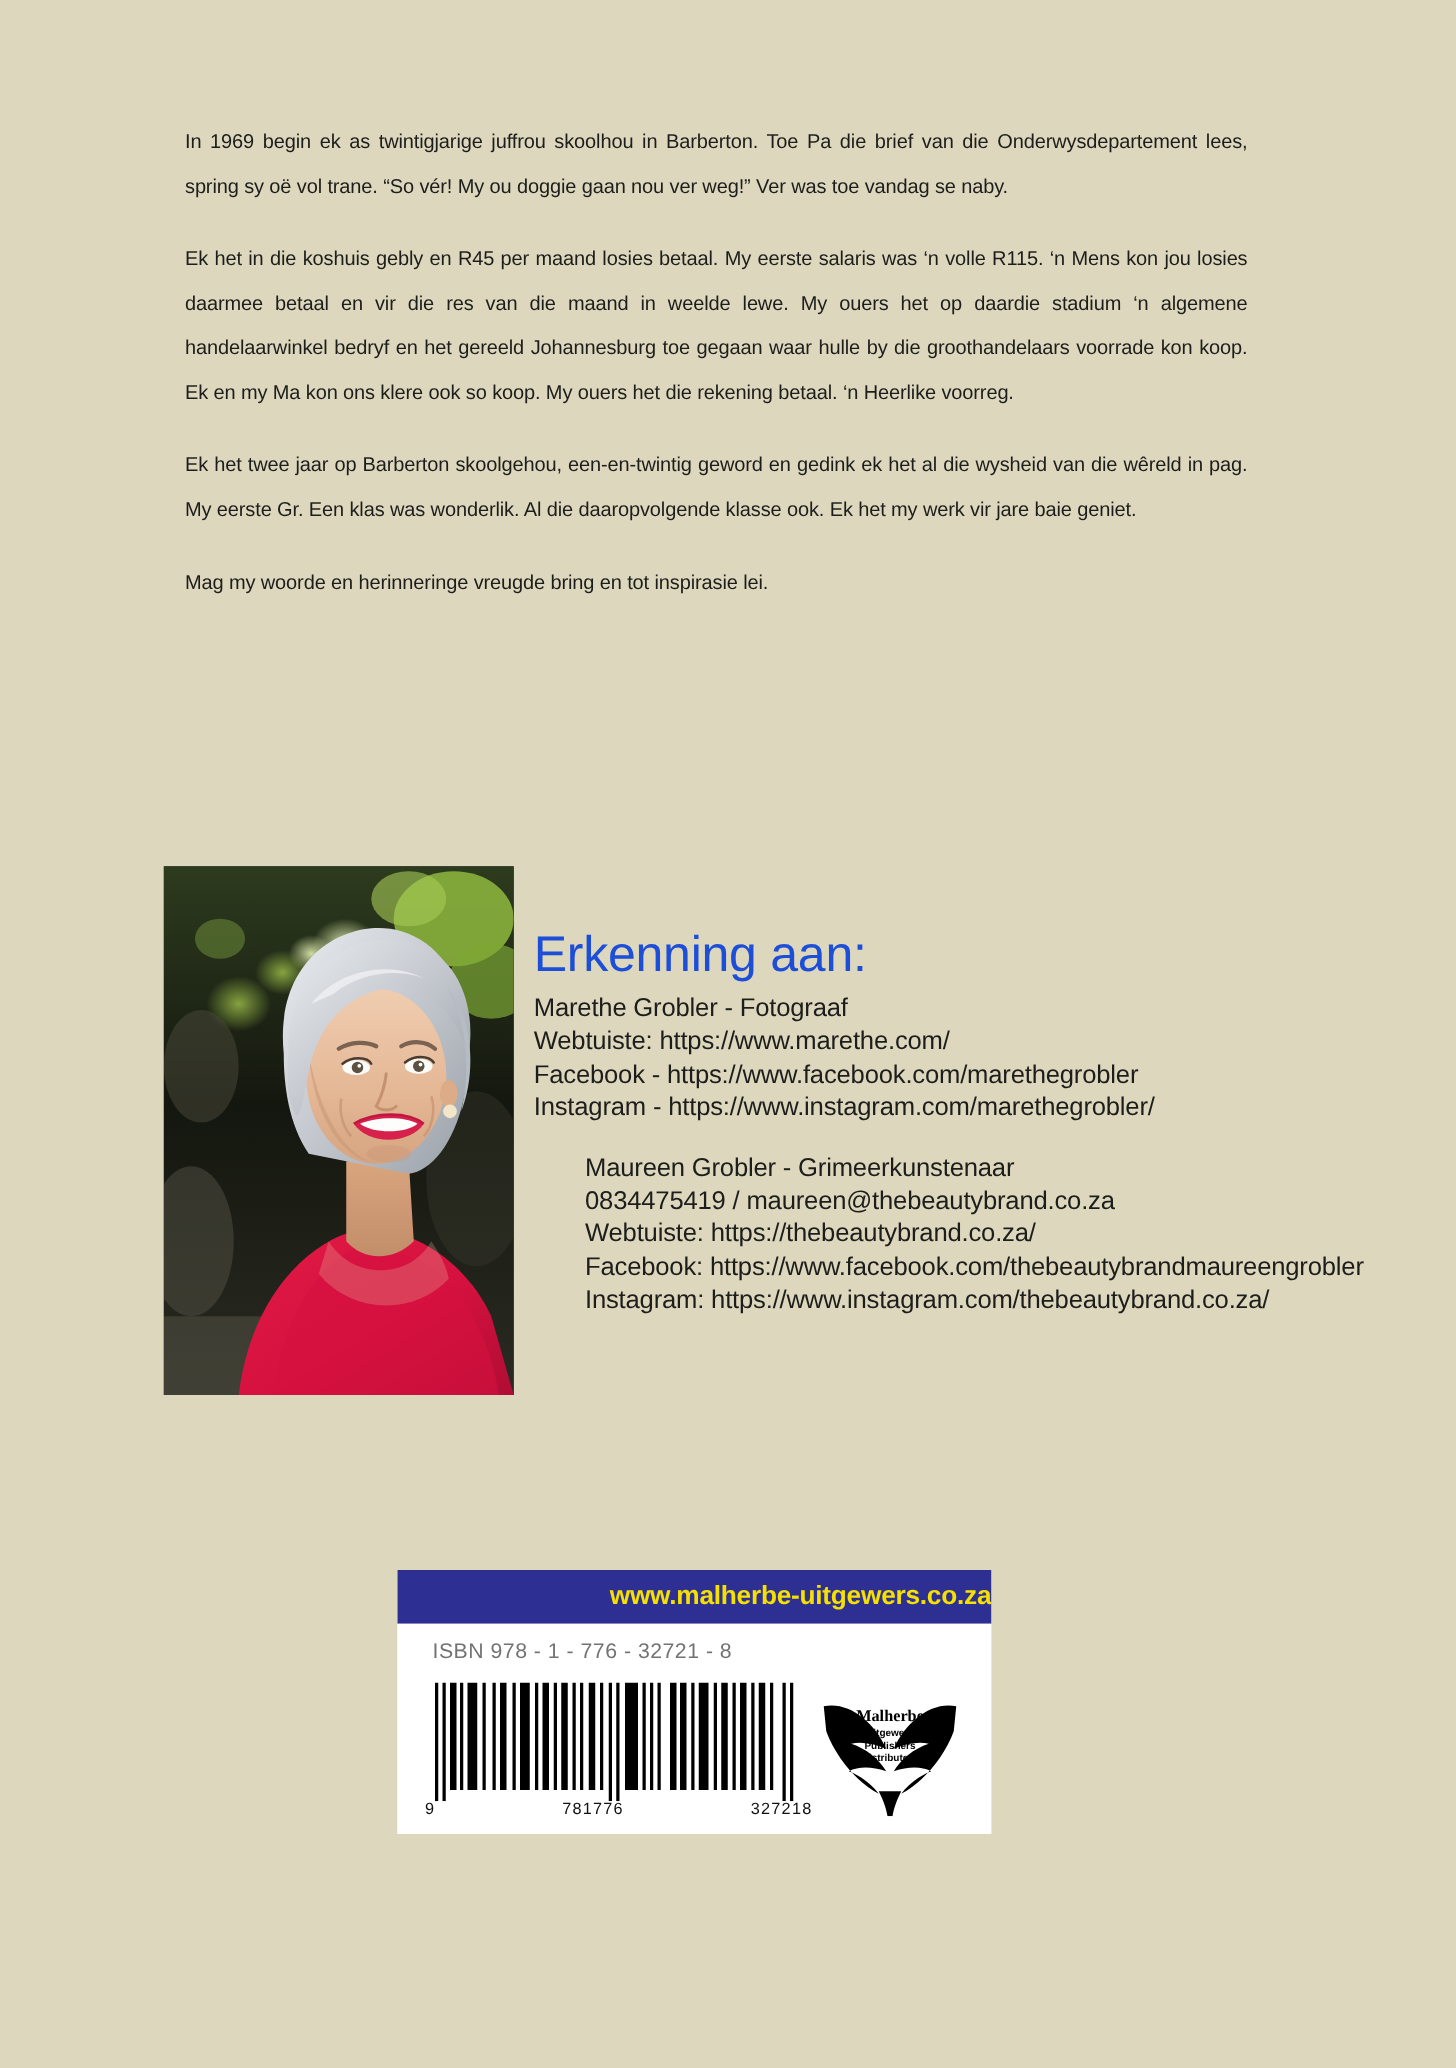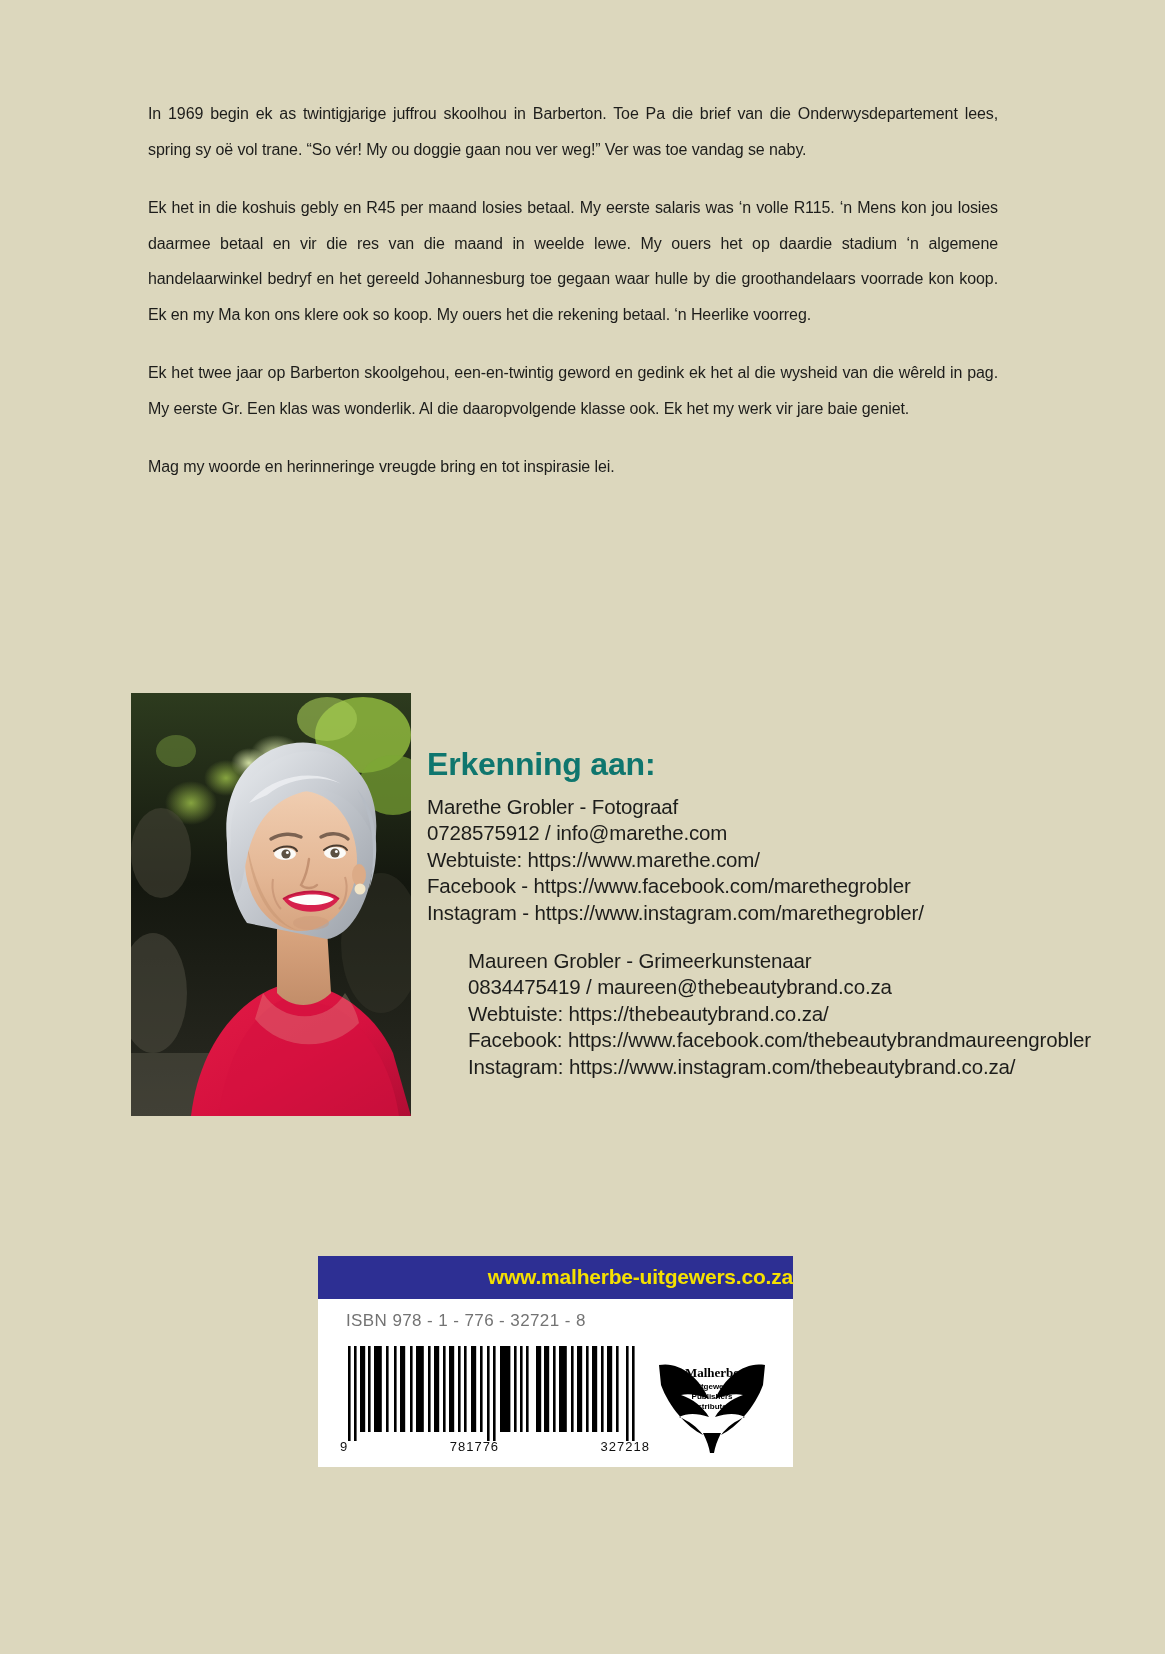--- a/index.html
+++ b/index.html
@@ -53,23 +53,23 @@
 
   
   .credits {
     position: absolute;
     left: 427px;
     top: 740px;
     width: 700px;
   }
   .credits h2 {
     margin: 0 0 6px 0;
-    font-size: 32px;
-    font-weight: 700;
-    color: #0f766e;
+    font-size: 40px;
+    font-weight: 400;
+    color: #1d4ed8;
     line-height: 48px;
     letter-spacing: -0.2px;
   }
   .credit-block {
     margin: 0 0 22px 0;
   }
   .credit-block:last-child { margin-bottom: 0; margin-left: 41px; }
   .credit-line {
     font-size: 20.5px;
     line-height: 26.4px;
@@ -251,21 +251,20 @@
 
       <ellipse cx="180" cy="230" rx="18" ry="7" fill="#cb9a77" opacity="0.45"></ellipse>
     </svg>
   </div>
 
   <div class="credits">
     <h2>Erkenning aan:</h2>
 
     <div class="credit-block">
       <div class="credit-line">Marethe Grobler - Fotograaf</div>
-      <div class="credit-line">0728575912  /  info@marethe.com</div>
       <div class="credit-line">Webtuiste:  https://www.marethe.com/</div>
       <div class="credit-line">Facebook - https://www.facebook.com/marethegrobler</div>
       <div class="credit-line">Instagram - https://www.instagram.com/marethegrobler/</div>
     </div>
 
     <div class="credit-block">
       <div class="credit-line">Maureen Grobler - Grimeerkunstenaar</div>
       <div class="credit-line">0834475419  /  maureen@thebeautybrand.co.za</div>
       <div class="credit-line">Webtuiste:  https://thebeautybrand.co.za/</div>
       <div class="credit-line">Facebook: https://www.facebook.com/thebeautybrandmaureengrobler</div>

